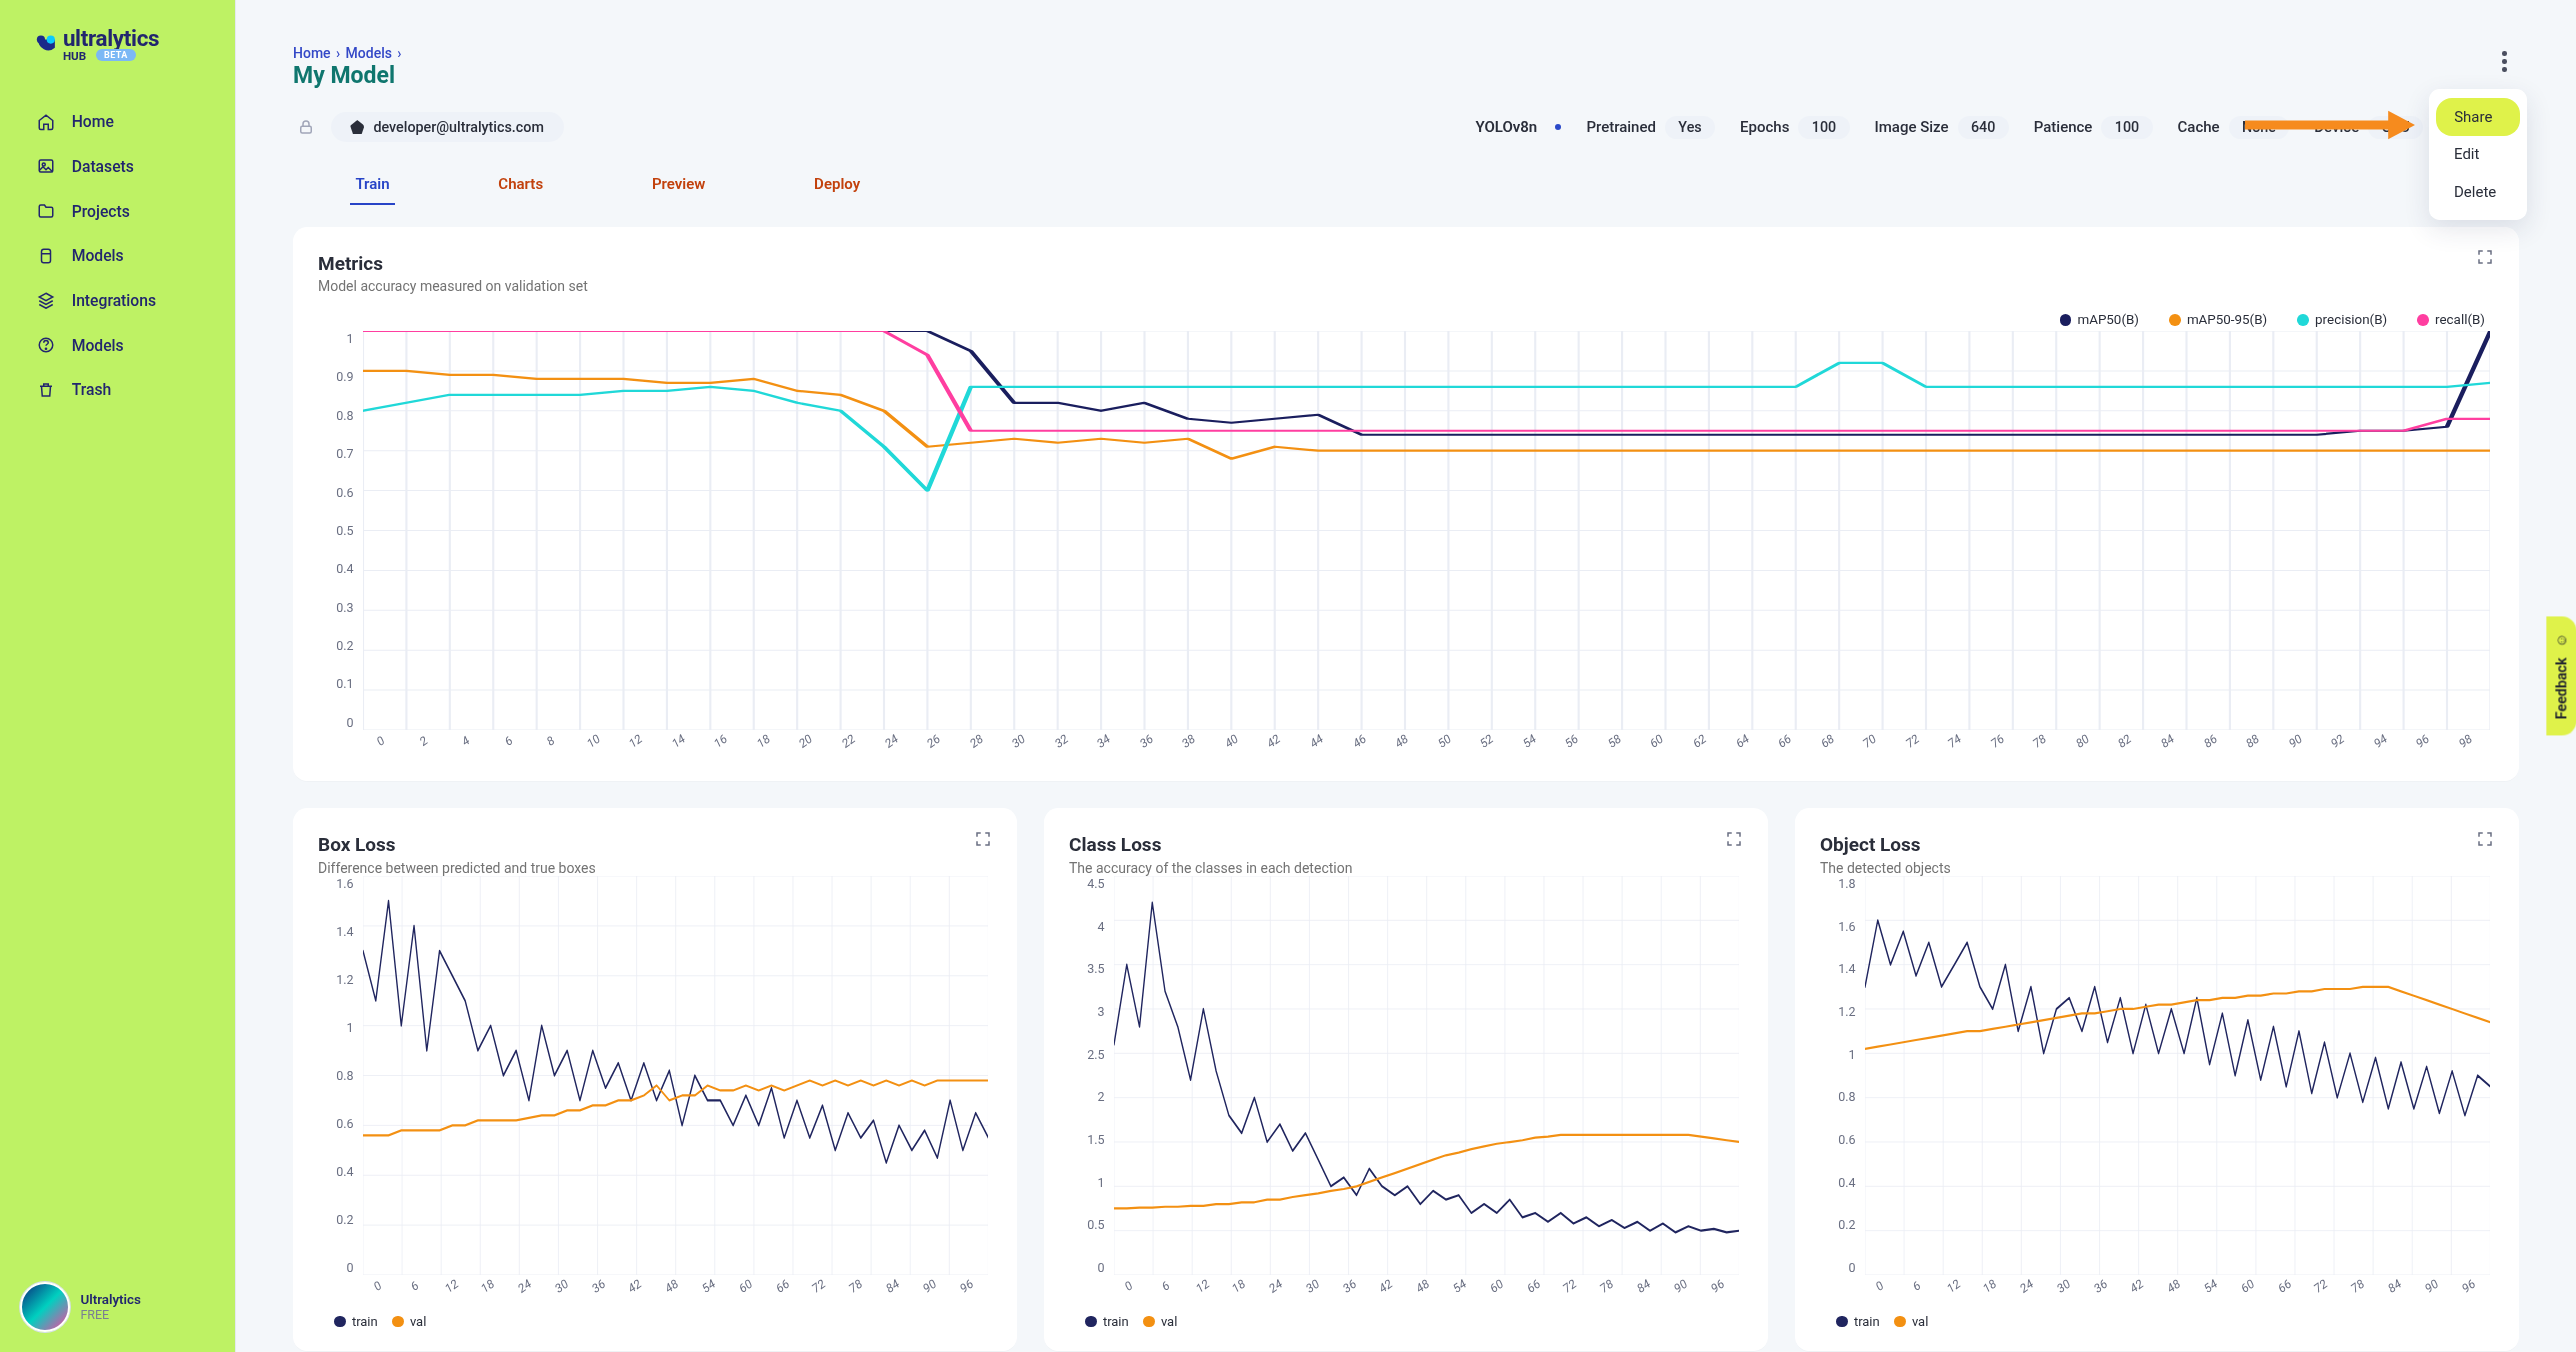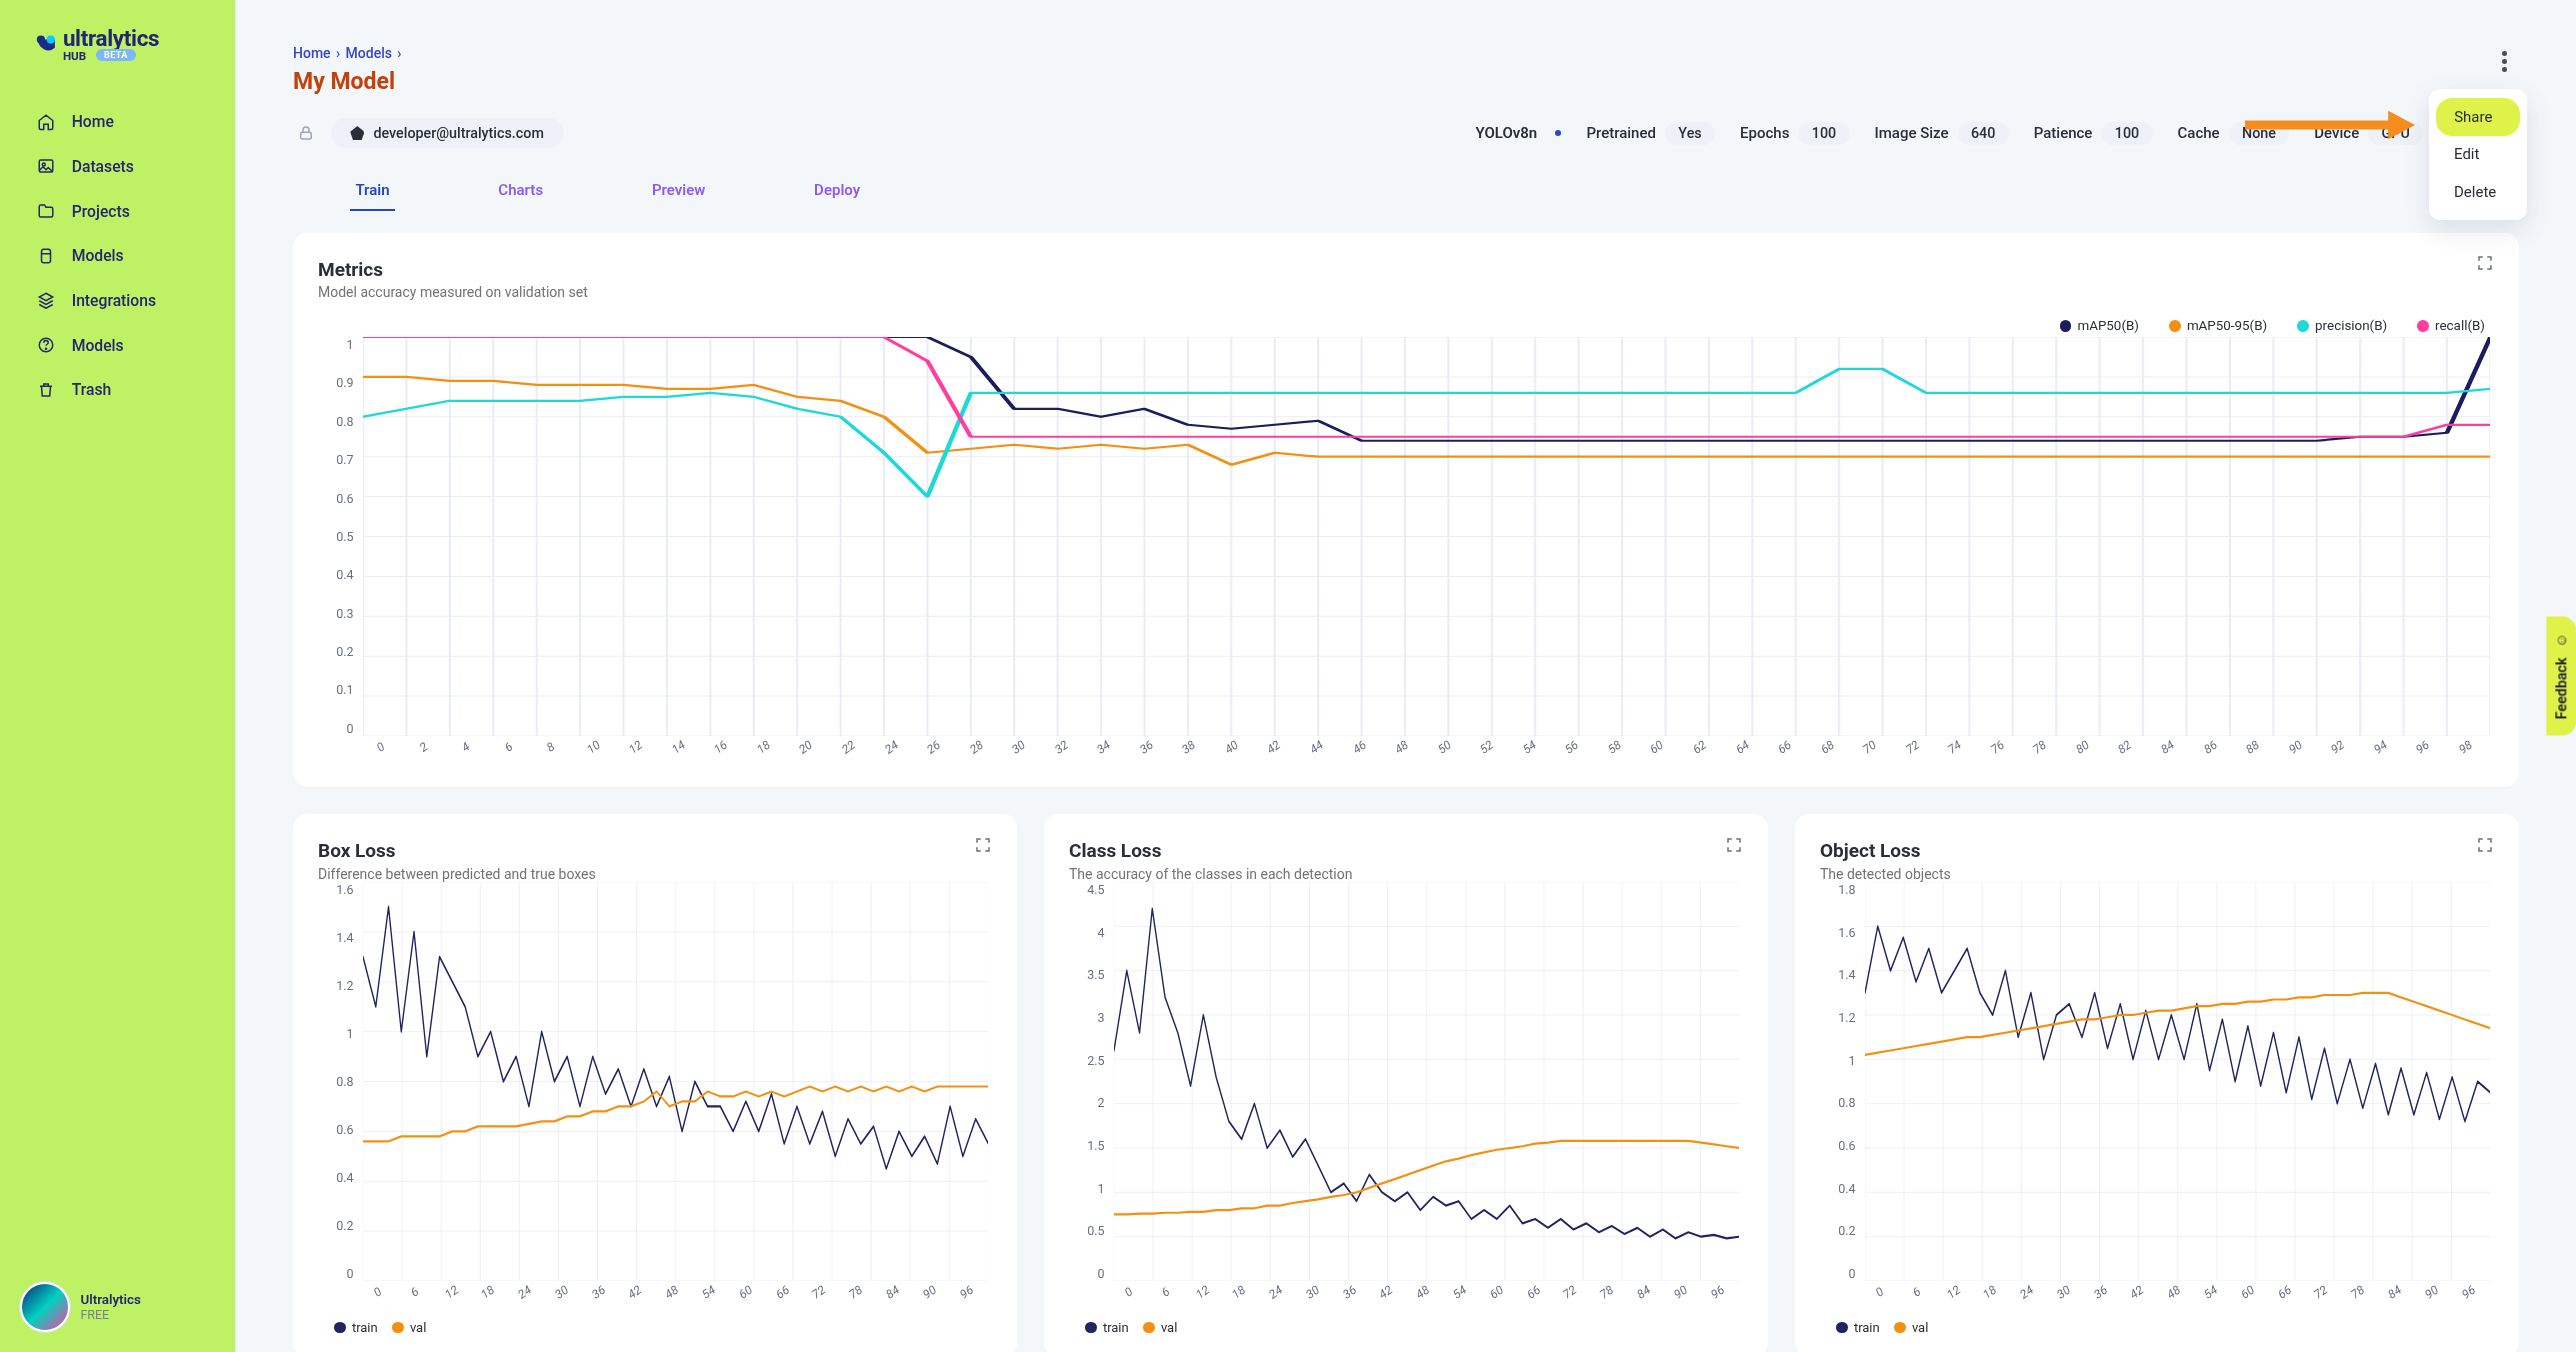--- a/index.html
+++ b/index.html
@@ -20,36 +20,36 @@
 .user-block { position: absolute; bottom: 19.7px; left: 19.7px; display: flex; align-items: center; gap: 10.7px; }
 .avatar-circle { width: 50px; height: 50px; border-radius: 50%; background: linear-gradient(135deg,#0a2a7a,#00d0c0,#ff3ea0); border: 2.7px solid #fff; box-shadow: 0 0 0 0.9px #d6def0; }
 .user-block .tname { font-size: 13.4px; color: #22266e; font-weight: 600; }
 .user-block .tplan { font-size: 12.5px; color: #7a7f93; }
 
 
 .main { flex: 1; overflow: hidden; display: flex; flex-direction: column; position: relative; }
 .header { padding: 45px 57px 0 57px; position: relative; }
 .breadcrumb { font-size: 14px; color: #3348c7; display: flex; gap: 5.4px; font-weight: 500; }
 .breadcrumb .sep { color: #3348c7; }
-.page-title { font-size: 23px; font-weight: 700; color: #c2410c; margin-top: 7px; }
+.page-title { font-size: 23px; font-weight: 700; color: #0f766e; margin-top: 1px; }
 
 .meta-row { display: flex; align-items: center; justify-content: space-between; margin-top: 23px; }
 .meta-left { display: flex; align-items: center; gap: 12.5px; }
 .lock-ic { width: 25px; height: 25px; display: inline-flex; align-items: center; justify-content: center; color: #a0a5b8; }
 .dev-pill { background: #eef2f8; border-radius: 19.7px; padding: 7.2px 19.7px; display: flex; align-items: center; gap: 9px; font-size: 14.3px; color: #2a2e3a; font-weight: 500; }
 .dev-pill .uic { width: 14.3px; height: 14.3px; display: inline-block; background: #2a2e3a; clip-path: polygon(50% 0,100% 40%,80% 100%,20% 100%,0 40%); border-radius: 50% 50% 0 0; }
 .meta-right { display: flex; align-items: center; gap: 25px; flex-wrap: nowrap; }
 .meta-kv { display: flex; align-items: center; gap: 9px; font-size: 15px; }
 .meta-kv .k { color: #2a2e3a; font-weight: 500; }
 .meta-kv .v { background: #eef2f8; border-radius: 16px; padding: 3.6px 13.4px; font-size: 14.3px; font-weight: 500; color: #2a2e3a; }
 .modelname-pill { font-size: 15px; font-weight: 600; color: #2a2e3a; display: flex; align-items: center; gap: 10.7px; }
 .dot-blue { width: 6.3px; height: 6.3px; background: #2a49c9; border-radius: 50%; display: inline-block; margin-left: 7.2px; }
 
 .tabs { display: flex; gap: 98px; padding: 21.5px 57px 0 57px; border-bottom: none; }
-.tab { font-size: 15px; color: #8b5cf6; font-weight: 600; padding: 10.7px 5.4px; cursor: pointer; border-bottom: 2.7px solid transparent; }
+.tab { font-size: 15px; color: #c2410c; font-weight: 600; padding: 10.7px 5.4px; cursor: pointer; border-bottom: 2.7px solid transparent; }
 .tab.active { color: #2744c7; border-bottom-color: #2744c7; }
 
 
 .kebab { position: absolute; right: 57px; top: 47px; width: 29px; height: 29px; display: flex; flex-direction: column; align-items: center; justify-content: center; gap: 3.6px; cursor: pointer; }
 .kebab span { width: 4.5px; height: 4.5px; background: #4a4e5f; border-radius: 50%; }
 .dropdown { position: absolute; right: 49px; top: 89px; background: #fff; border-radius: 10.7px; box-shadow: 0 9px 27px rgba(30,40,80,0.12); padding: 9px 0; z-index: 20; min-width: 98px; }
 .dropdown .dd-item { padding: 9.8px 25px; font-size: 15px; color: #2a2e3a; cursor: pointer; }
 .dropdown .dd-item.highlight { background: #dff24a; border-radius: 16px; margin: 0 7.2px; padding: 9.8px 18px; }
 .arrow-wrap { position: absolute; right: 161px; top: 107px; z-index: 19; }
 

